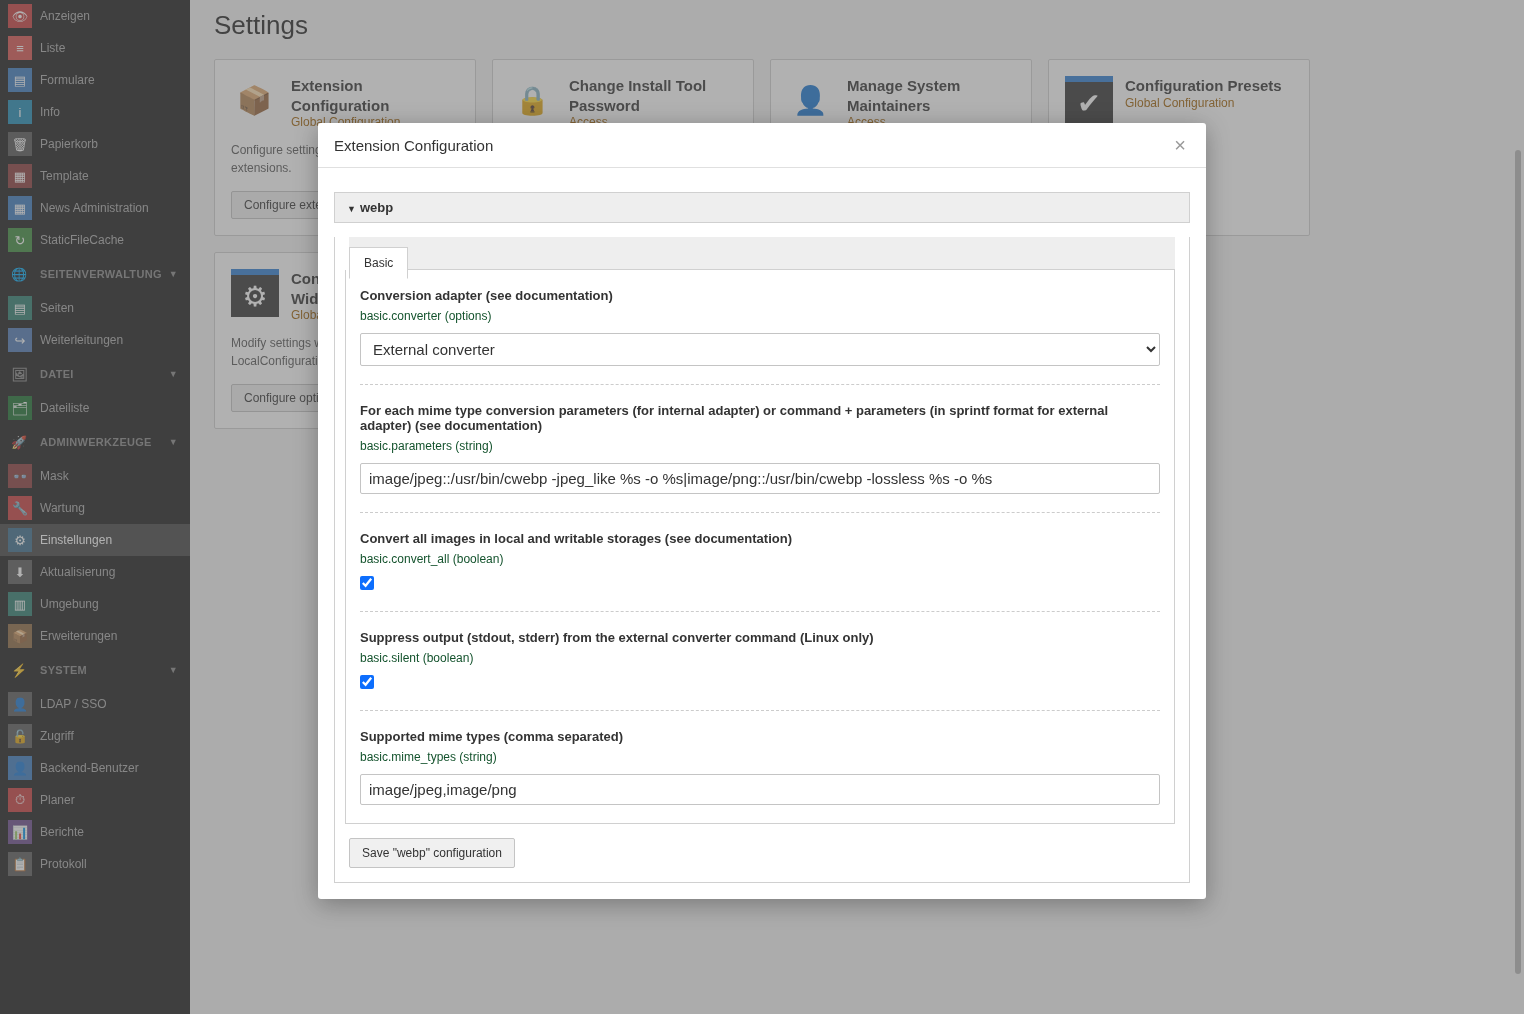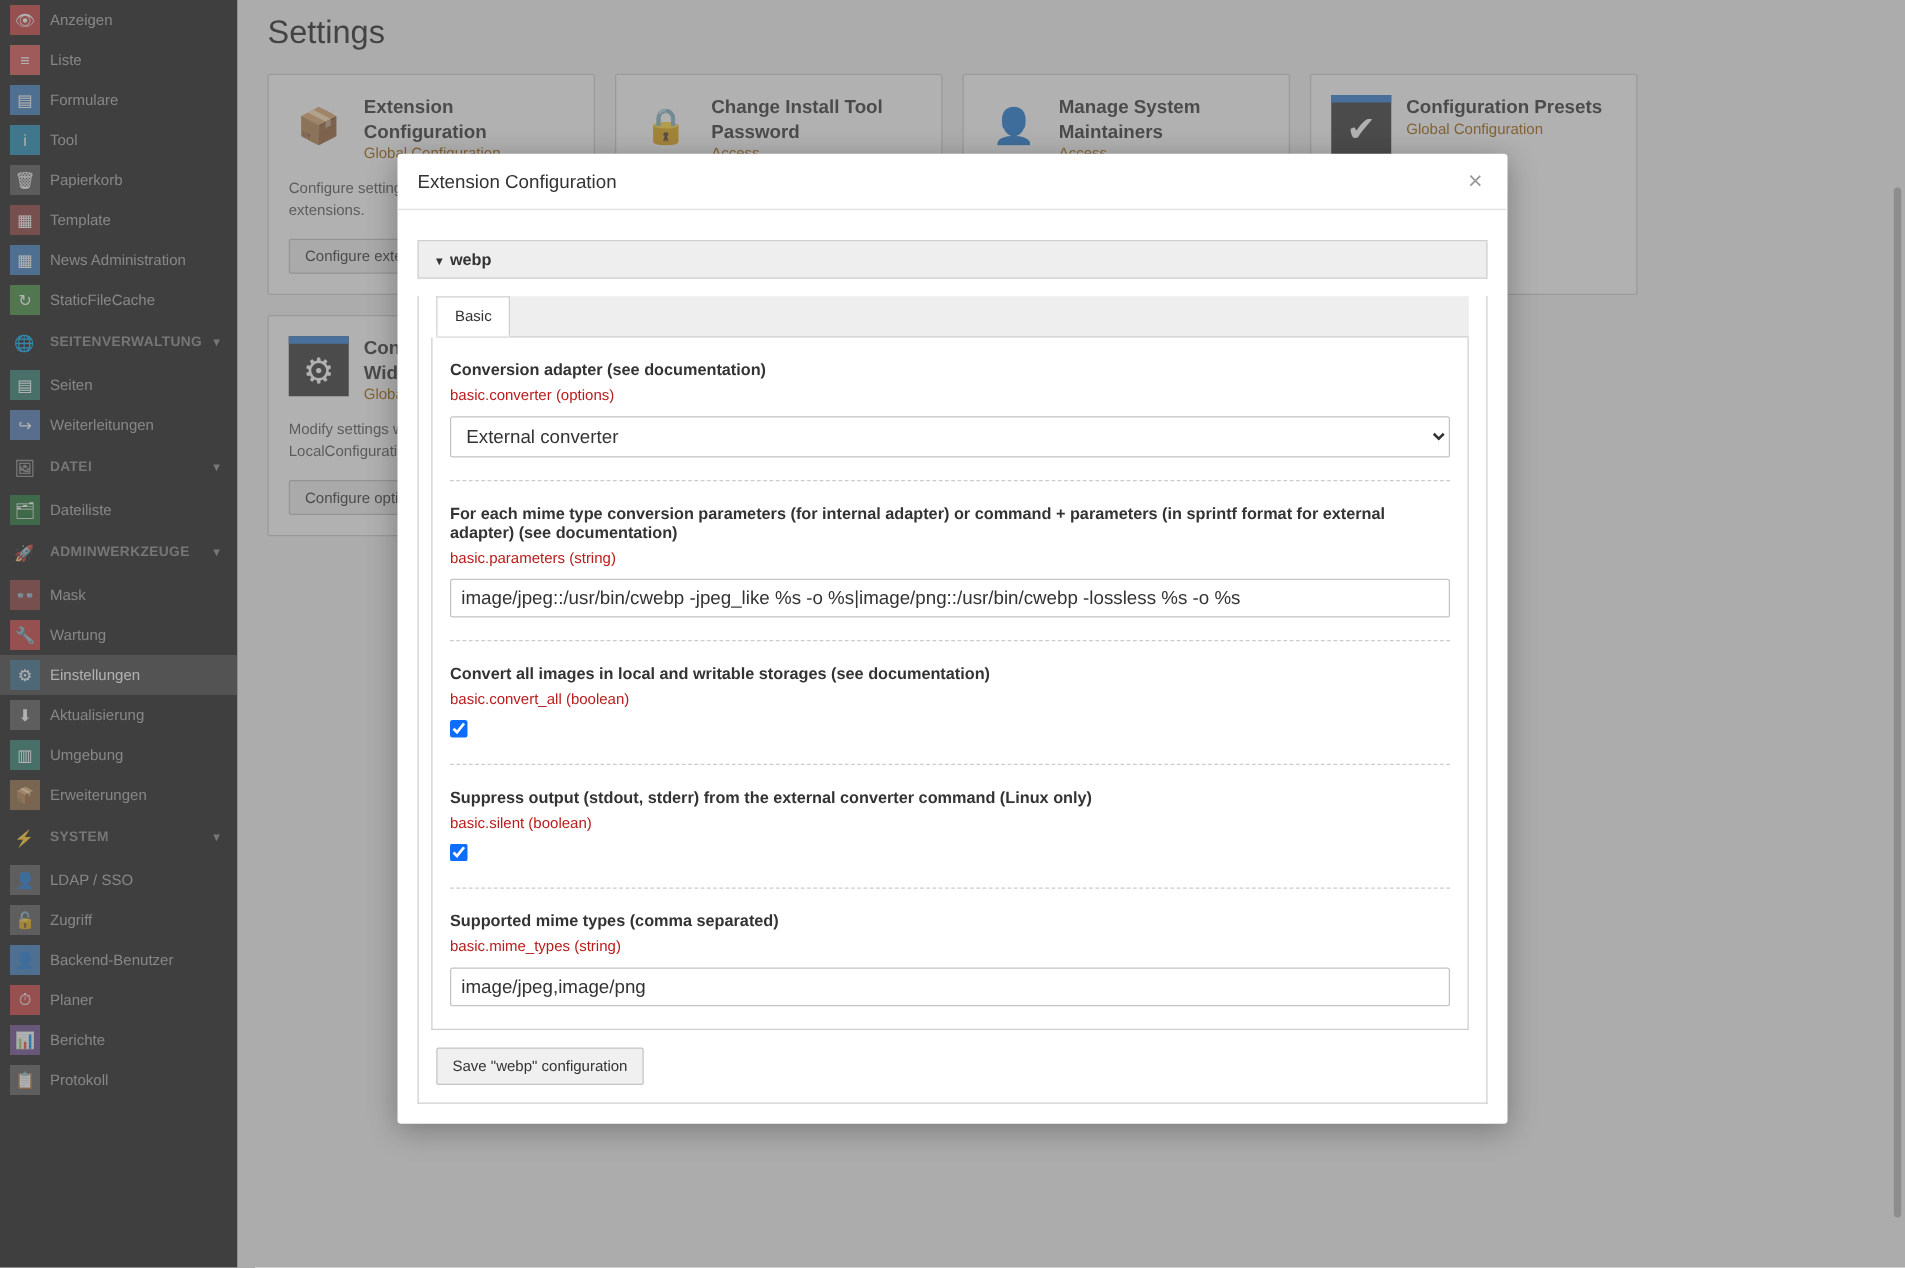--- a/index.html
+++ b/index.html
@@ -50,28 +50,28 @@
 .modal-header { display: flex; align-items: center; justify-content: space-between; padding: 12px 16px; border-bottom: 1px solid #e0e0e0; }
 .modal-title { font-size: 15px; color: #333; }
 .modal-close { background: none; border: none; font-size: 20px; color: #999; cursor: pointer; padding: 0 4px; line-height: 1; }
 .modal-body { padding: 0 16px 16px 16px; overflow-y: auto; }
 
 .accordion-head { background: #eee; border: 1px solid #d0d0d0; padding: 7px 12px; font-size: 13px; font-weight: bold; color: #333; cursor: pointer; margin-top: 24px; }
 .accordion-head .caret { font-size: 9px; margin-right: 4px; }
 .accordion-body { border: 1px solid #d0d0d0; border-top: none; background: #fff; padding: 0; }
 
 .tabs { display: flex; background: #eee; border-bottom: 1px solid #d0d0d0; margin: 14px 14px 0 14px; }
-.tab { padding: 8px 14px; font-size: 12px; cursor: pointer; border: 1px solid transparent; position: relative; top: 0; }
+.tab { padding: 8px 14px; font-size: 12px; cursor: pointer; border: 1px solid transparent; position: relative; top: 10px; }
 .tab.active { background: #fff; border: 1px solid #d0d0d0; border-bottom-color: #fff; }
 .tab-panel { padding: 18px 14px 18px 14px; margin: 0 14px 14px 10px; border: 1px solid #d0d0d0; border-top: none; }
 
 .field { margin-bottom: 18px; padding-bottom: 18px; border-bottom: 1px dashed #ccc; }
 .field:last-of-type { border-bottom: none; margin-bottom: 0; padding-bottom: 0; }
 .field-label { font-size: 13px; font-weight: bold; color: #333; margin-bottom: 6px; }
-.field-key { font-size: 12px; color: #b91c1c; margin-bottom: 10px; }
+.field-key { font-size: 12px; color: #14532d; margin-bottom: 10px; }
 .field select, .field input[type=text] { width: 100%; padding: 6px 8px; border: 1px solid #c4c4c4; border-radius: 2px; font-size: 15px; background: #fff; color: #333; }
 .field input[type=checkbox] { width: 14px; height: 14px; accent-color: #0d6efd; }
 
 .save-btn { background: #f0f0f0; border: 1px solid #c4c4c4; padding: 7px 12px; font-size: 12px; cursor: pointer; border-radius: 2px; color: #333; margin: 0 0 14px 14px; }
 
 
 .right-scroll-hint { position: fixed; right: 3px; top: 150px; bottom: 40px; width: 6px; background: rgba(0,0,0,0.18); border-radius: 3px; }
 </style>
 </head>
 <body>
@@ -87,21 +87,21 @@
         <div class="sidebar-item">
           <span class="sidebar-icon ic-lightred">≡</span>
           <span>Liste</span>
         </div>
         <div class="sidebar-item">
           <span class="sidebar-icon ic-blue">▤</span>
           <span>Formulare</span>
         </div>
         <div class="sidebar-item">
           <span class="sidebar-icon ic-cyan">i</span>
-          <span>Tool</span>
+          <span>Info</span>
         </div>
         <div class="sidebar-item">
           <span class="sidebar-icon ic-darkgrey">🗑</span>
           <span>Papierkorb</span>
         </div>
         <div class="sidebar-item">
           <span class="sidebar-icon ic-darkred">▦</span>
           <span>Template</span>
         </div>
         <div class="sidebar-item">

